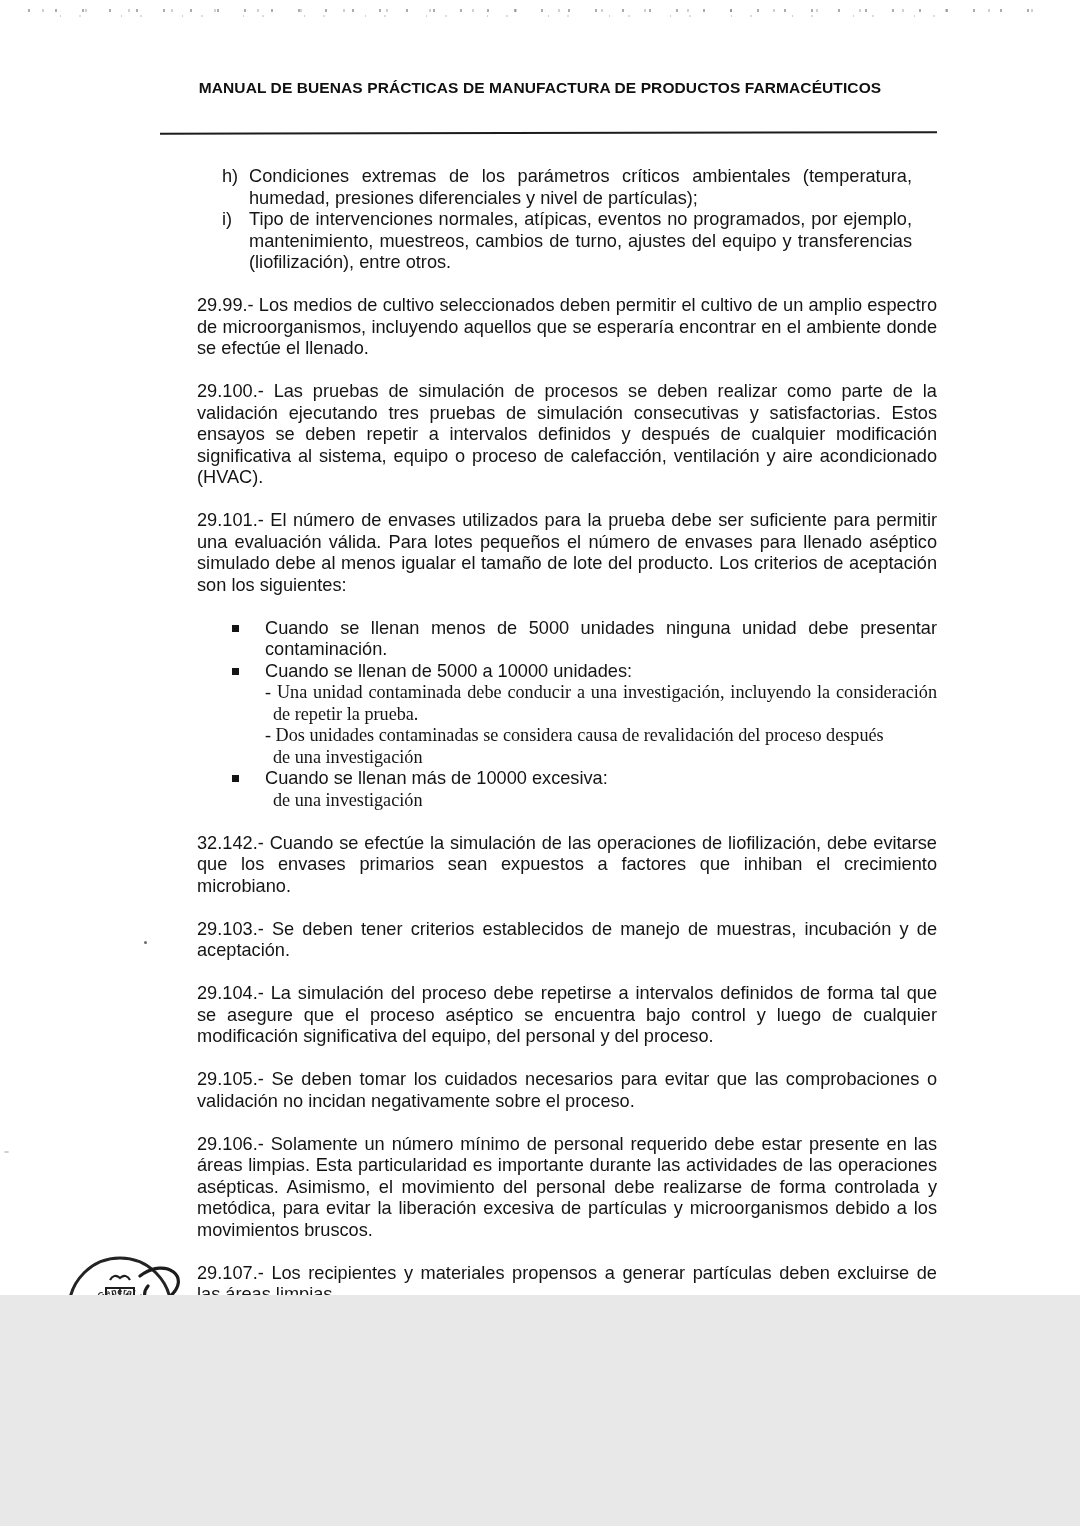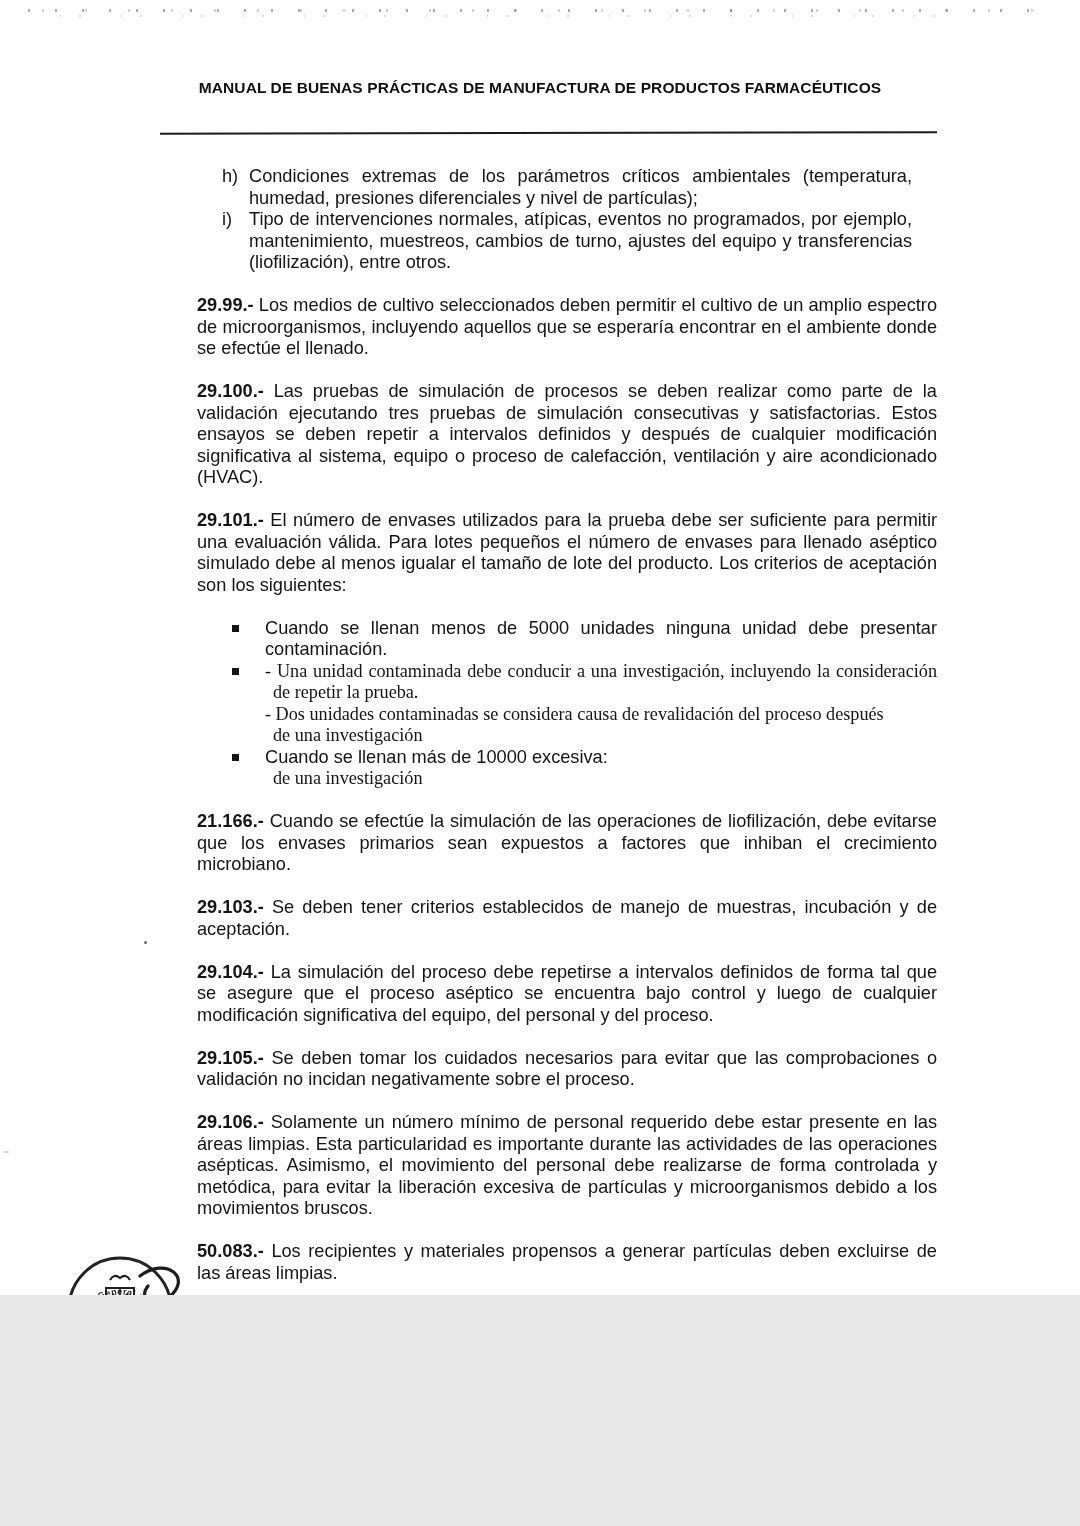--- a/index.html
+++ b/index.html
@@ -33,21 +33,21 @@
     position:absolute;top:132px;left:160px;width:777px;height:2px;
     background:#1c1c1c;transform:rotate(-.12deg);
   }
 
   .content{
     position:absolute;left:197px;top:166px;width:740px;
     font-size:18.2px;line-height:21.5px;
   }
   .content p, .content .li, .content .bullets{margin:0 0 21.5px 0;}
   .para{text-align:justify;}
-  .para b{font-weight:bold;}
+  .para b{font-weight:normal;}
 
   .li{display:flex;padding-left:25px;margin-bottom:0 !important;}
   .li .lab{width:27px;flex:none;}
   .li .txt{width:663px;text-align:justify;}
   .li-group{margin:0 0 21.5px 0;}
 
   .bullets{}
   .bullet{display:flex;}
   .bullet .marker{flex:none;width:33px;margin-left:35px;padding-top:7px;}
   .bullet .marker .sq{display:block;width:7px;height:7px;background:#141414;}
@@ -109,49 +109,50 @@
         <div class="btxt">
           <div class="bhead">Cuando se llenan menos de 5000 unidades ninguna unidad debe presentar contaminación.</div>
         </div>
       </div>
 
       <div class="bullet">
         <span class="marker">
             <span class="sq"></span>
           </span>
         <div class="btxt">
+          <div class="bhead">Cuando se llenan de 5000 a 10000 unidades:</div>
           <div class="sub hang">- Una unidad contaminada debe conducir a una investigación, incluyendo la consideración de repetir la prueba.</div>
           <div class="sub">- Dos unidades contaminadas se considera causa de revalidación del proceso después</div>
           <div class="sub ind8">de una investigación</div>
         </div>
       </div>
 
       <div class="bullet">
         <span class="marker">
             <span class="sq"></span>
           </span>
         <div class="btxt">
           <div class="bhead">Cuando se llenan más de 10000 excesiva:</div>
           <div class="sub ind8">de una investigación</div>
         </div>
       </div>
 
     </div>
 
-    <p class="para"><b>21.166.-</b> <span>Cuando se efectúe la simulación de las operaciones de liofilización, debe evitarse que los envases primarios sean expuestos a factores que inhiban el crecimiento microbiano.</span></p>
+    <p class="para"><b>32.142.-</b> <span>Cuando se efectúe la simulación de las operaciones de liofilización, debe evitarse que los envases primarios sean expuestos a factores que inhiban el crecimiento microbiano.</span></p>
 
     <p class="para"><b>29.103.-</b> <span>Se deben tener criterios establecidos de manejo de muestras, incubación y de aceptación.</span></p>
 
     <p class="para"><b>29.104.-</b> <span>La simulación del proceso debe repetirse a intervalos definidos de forma tal que se asegure que el proceso aséptico se encuentra bajo control y luego de cualquier modificación significativa del equipo, del personal y del proceso.</span></p>
 
     <p class="para"><b>29.105.-</b> <span>Se deben tomar los cuidados necesarios para evitar que las comprobaciones o validación no incidan negativamente sobre el proceso.</span></p>
 
     <p class="para"><b>29.106.-</b> <span>Solamente un número mínimo de personal requerido debe estar presente en las áreas limpias. Esta particularidad es importante durante las actividades de las operaciones asépticas. Asimismo, el movimiento del personal debe realizarse de forma controlada y metódica, para evitar la liberación excesiva de partículas y microorganismos debido a los movimientos bruscos.</span></p>
 
-    <p class="para"><b>50.083.-</b> <span>Los recipientes y materiales propensos a generar partículas deben excluirse de las áreas limpias.</span></p>
+    <p class="para"><b>29.107.-</b> <span>Los recipientes y materiales propensos a generar partículas deben excluirse de las áreas limpias.</span></p>
 
   </div>
 
   <div class="stamp">
     <svg width="180" height="112" viewBox="0 0 180 112">
       <defs>
         <path id="ringPath" d="M 49 83 A 41 41 0 1 1 135 80"></path>
       </defs>
       <circle cx="92" cy="53" r="51" fill="none" stroke="#232323" stroke-width="3"></circle>
       <text font-size="9" font-weight="bold" fill="#2a2a2a" font-family="Liberation Sans, sans-serif" letter-spacing="0.4">

